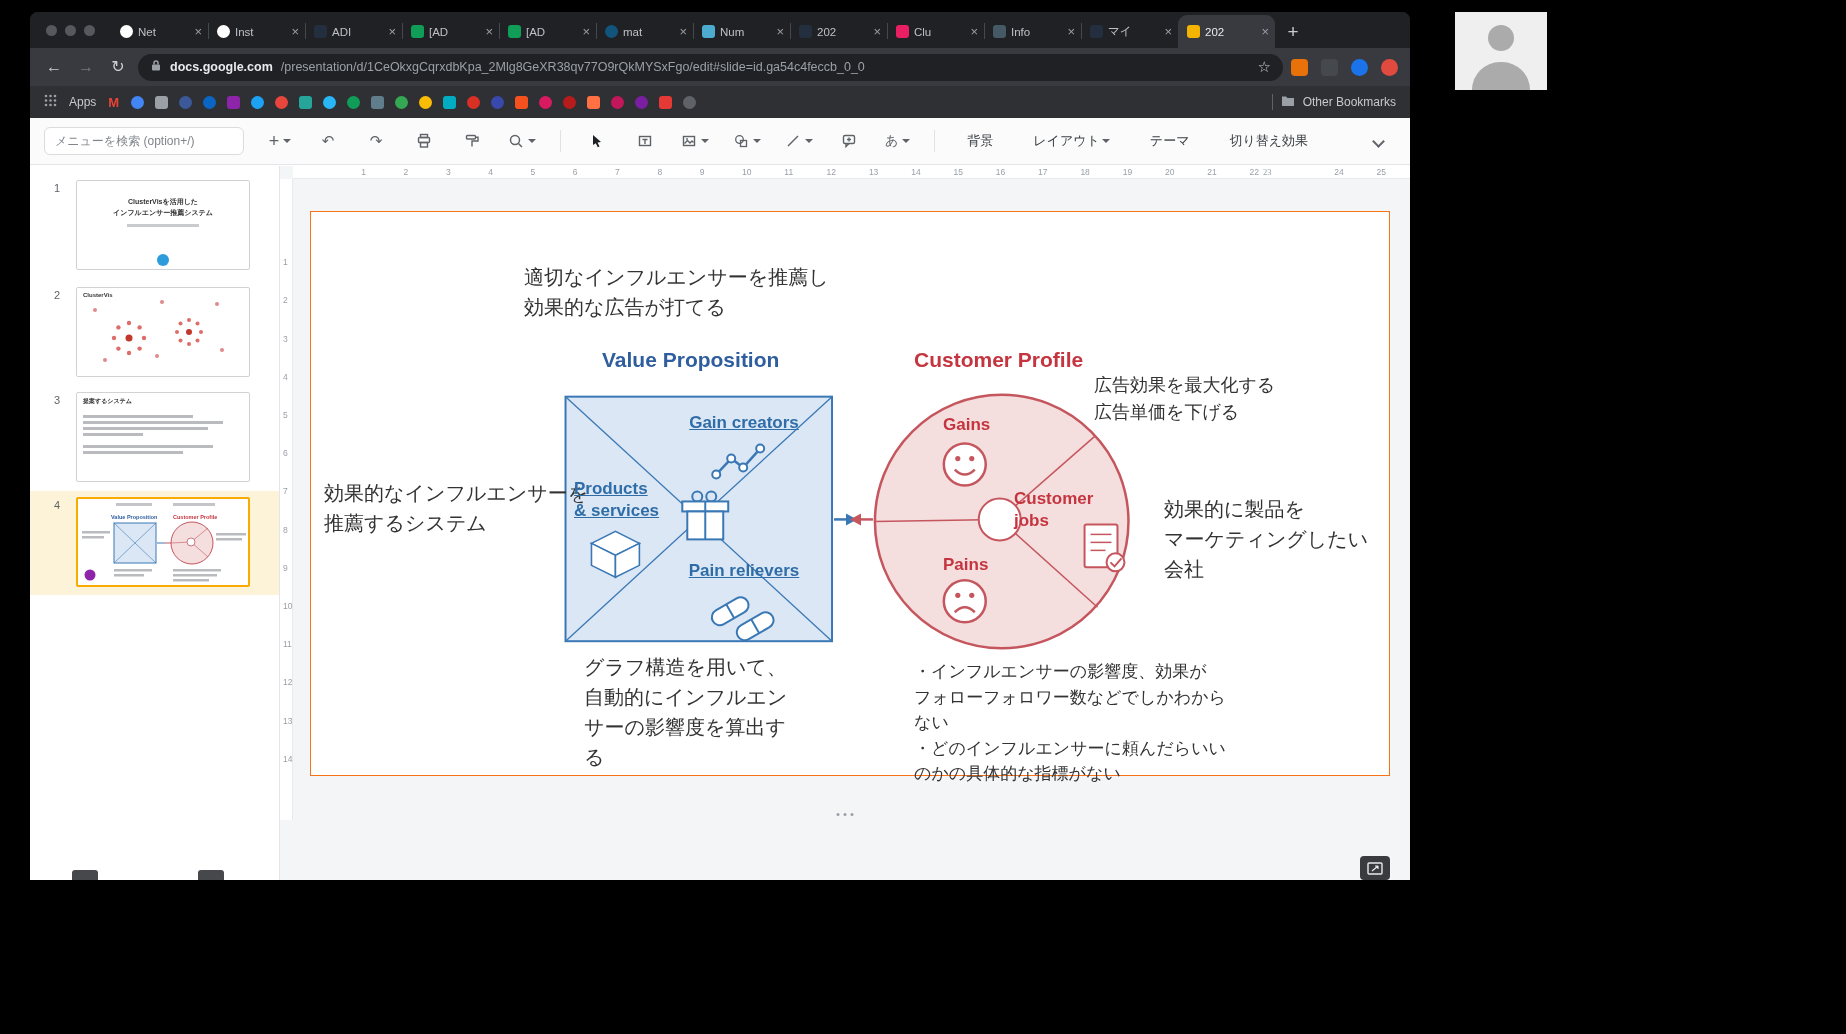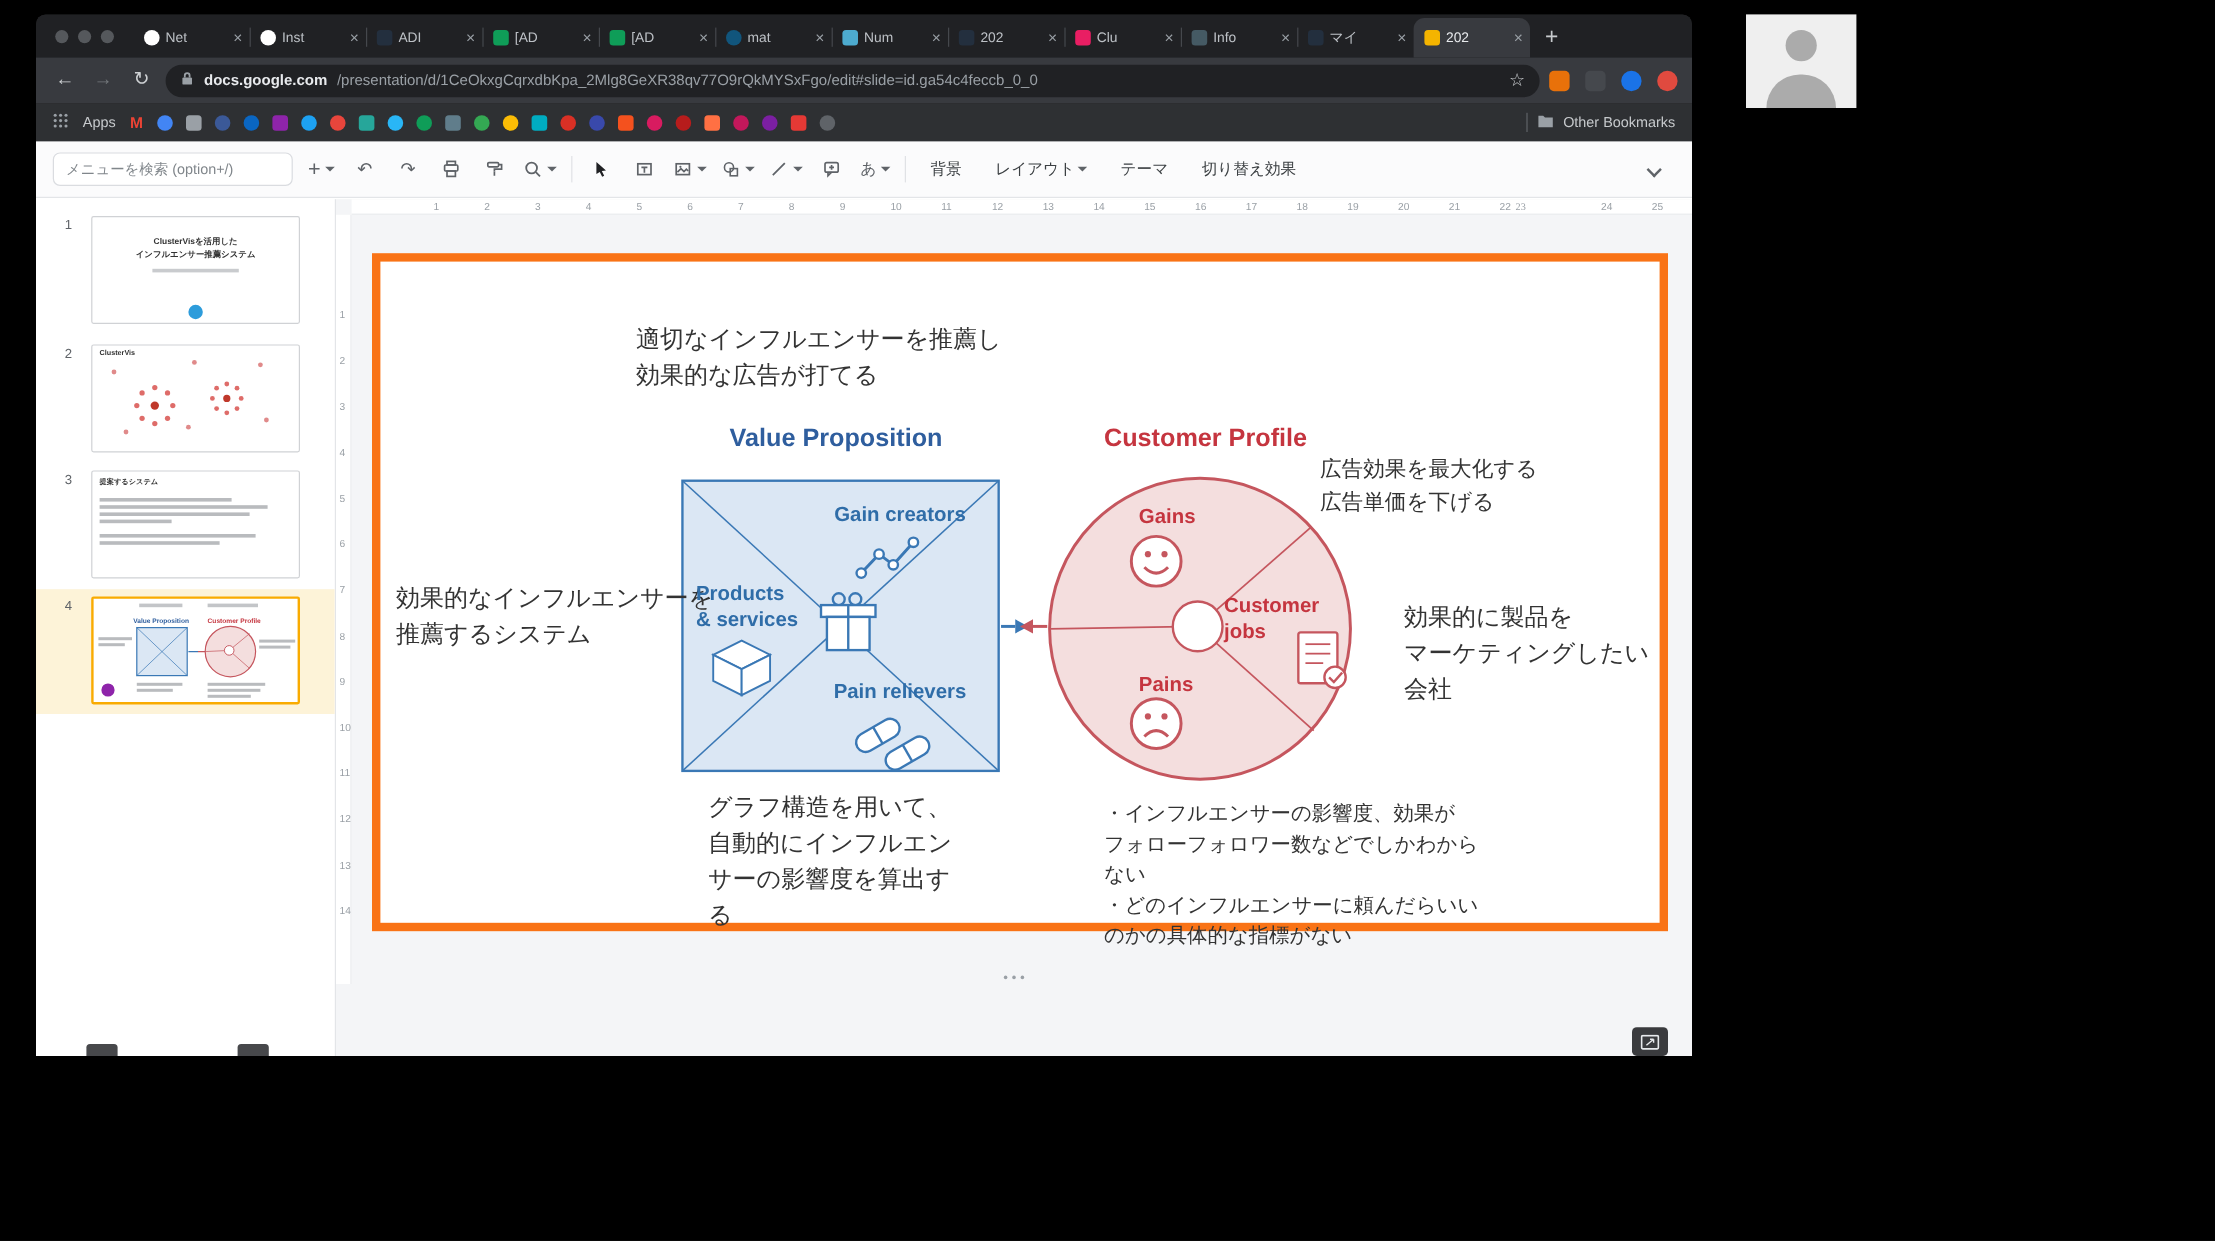--- a/index.html
+++ b/index.html
@@ -35,21 +35,21 @@
   #bookmarks-row { height:32px; background:#2e3033; display:flex; align-items:center; padding:0 14px; gap:12px; font-size:12px; color:#c7cacd; }
   #fav-dots { display:flex; gap:11px; align-items:center; }
   .bdot { width:13px; height:13px; border-radius:50%; flex:none; }
   .bdot.sq { border-radius:3px; }
   #gmail-m { color:#ea4335; font-weight:bold; font-size:13px; }
   #bm-right { margin-left:auto; display:flex; align-items:center; gap:8px; }
   .vdiv { width:1px; height:16px; background:#5f6368; }
 
   
   #slides-app { position:absolute; top:106px; left:0; right:0; bottom:0; background:#fff; }
-  #s-toolbar { height:47px; border-bottom:1px solid #e3e5e8; background:#fbfbfc; display:flex; align-items:center; padding:0 14px; gap:12px; }
+  #s-toolbar { height:47px; border-bottom:1px solid #e3e5e8; background:#fbfbfc; display:flex; align-items:center; padding:0 14px; gap:24px; }
   #menu-search { width:200px; height:28px; border:1px solid #dadce0; border-radius:6px; background:#fff; display:flex; align-items:center; padding:0 10px; color:#80868b; font-size:12px; flex:none; }
   .ticon { height:26px; min-width:24px; display:flex; align-items:center; justify-content:center; color:#5f6368; font-size:15px; gap:2px; flex:none; }
   .tsep { width:1px; height:22px; background:#e0e2e5; flex:none; }
   .caret { width:0; height:0; border-left:4px solid transparent; border-right:4px solid transparent; border-top:4px solid #5f6368; margin-left:2px; }
   .tbtn { font-size:13px; color:#3c4043; padding:0 8px; display:flex; align-items:center; height:28px; border-radius:4px; flex:none; }
   #collapse { margin-left:auto; margin-right:6px; }
   .chev { width:9px; height:9px; border-right:2px solid #5f6368; border-bottom:2px solid #5f6368; transform:rotate(45deg); }
 
   #app-main { position:absolute; top:48px; bottom:0; left:0; right:0; display:flex; }
   #filmstrip { width:250px; border-right:1px solid #e3e5e8; position:relative; background:#fff; flex:none; overflow:hidden; }
@@ -64,28 +64,28 @@
   .thumb-title { position:absolute; top:4px; left:6px; font-size:6px; font-weight:bold; color:#333; }
   .bar { position:absolute; height:2.5px; background:#b9bbbe; }
   .fsbtn { position:absolute; bottom:0; width:26px; height:10px; background:#47484b; border-radius:3px 3px 0 0; }
 
   #canvas { flex:1; position:relative; background:#f4f5f7; overflow:hidden; }
   #ruler-h { position:absolute; top:0; left:13px; right:0; height:13px; background:#fff; border-bottom:1px solid #e8eaed; z-index:3; }
   .rnum { position:absolute; top:1px; font-size:8.5px; color:#9aa0a6; }
   #ruler-v { position:absolute; top:13px; left:0; width:13px; bottom:60px; background:#fff; border-right:1px solid #e8eaed; z-index:3; }
   .rvnum { position:absolute; left:3px; font-size:8.5px; color:#9aa0a6; }
 
-  #slide { position:absolute; left:30px; top:45px; width:1080px; height:565px; background:#fff; border:7px solid #f97316; }
+  #slide { position:absolute; left:30px; top:45px; width:1080px; height:565px; background:#fff; border:1px solid #f97316; }
   #diagram-svg { position:absolute; inset:0; }
   .note { position:absolute; font-size:20px; line-height:1.5; color:#333; white-space:pre-line; }
   .note-md { font-size:18px; } .note-sm { font-size:17px; }
   .heading { position:absolute; font-size:21px; font-weight:bold; }
   .hd-blue { color:#2f5e9e; } .hd-red { color:#c5353f; }
   .dlabel { position:absolute; font-weight:bold; font-size:17px; line-height:1.3; white-space:pre-line; }
-  .lb-blue { color:#2f6da8; } .lb-red { color:#c5353f; }
+  .lb-blue { color:#2f6da8;text-decoration:underline; } .lb-red { color:#c5353f; }
   .tcenter { text-align:center; }
 
   #notes-handle { position:absolute; top:647px; left:50%; transform:translateX(-50%); display:flex; gap:4px; z-index:4; }
   #notes-handle span { width:3px; height:3px; border-radius:50%; background:#9aa0a6; }
   #notes-area { position:absolute; left:0; right:0; top:654px; bottom:0; background:#fff; border-top:1px solid #e4e6e9; }
   #notes-text { position:absolute; left:20px; top:16px; font-size:13.5px; color:#37393b; }
   #present-btn { position:absolute; right:20px; top:690px; width:30px; height:24px; background:#3a3b3e; border-radius:4px; display:flex; align-items:center; justify-content:center; z-index:5; }
 
   
   #webcam { position:absolute; left:1455px; top:12px; width:92px; height:78px; background:#efefef; overflow:hidden; }

